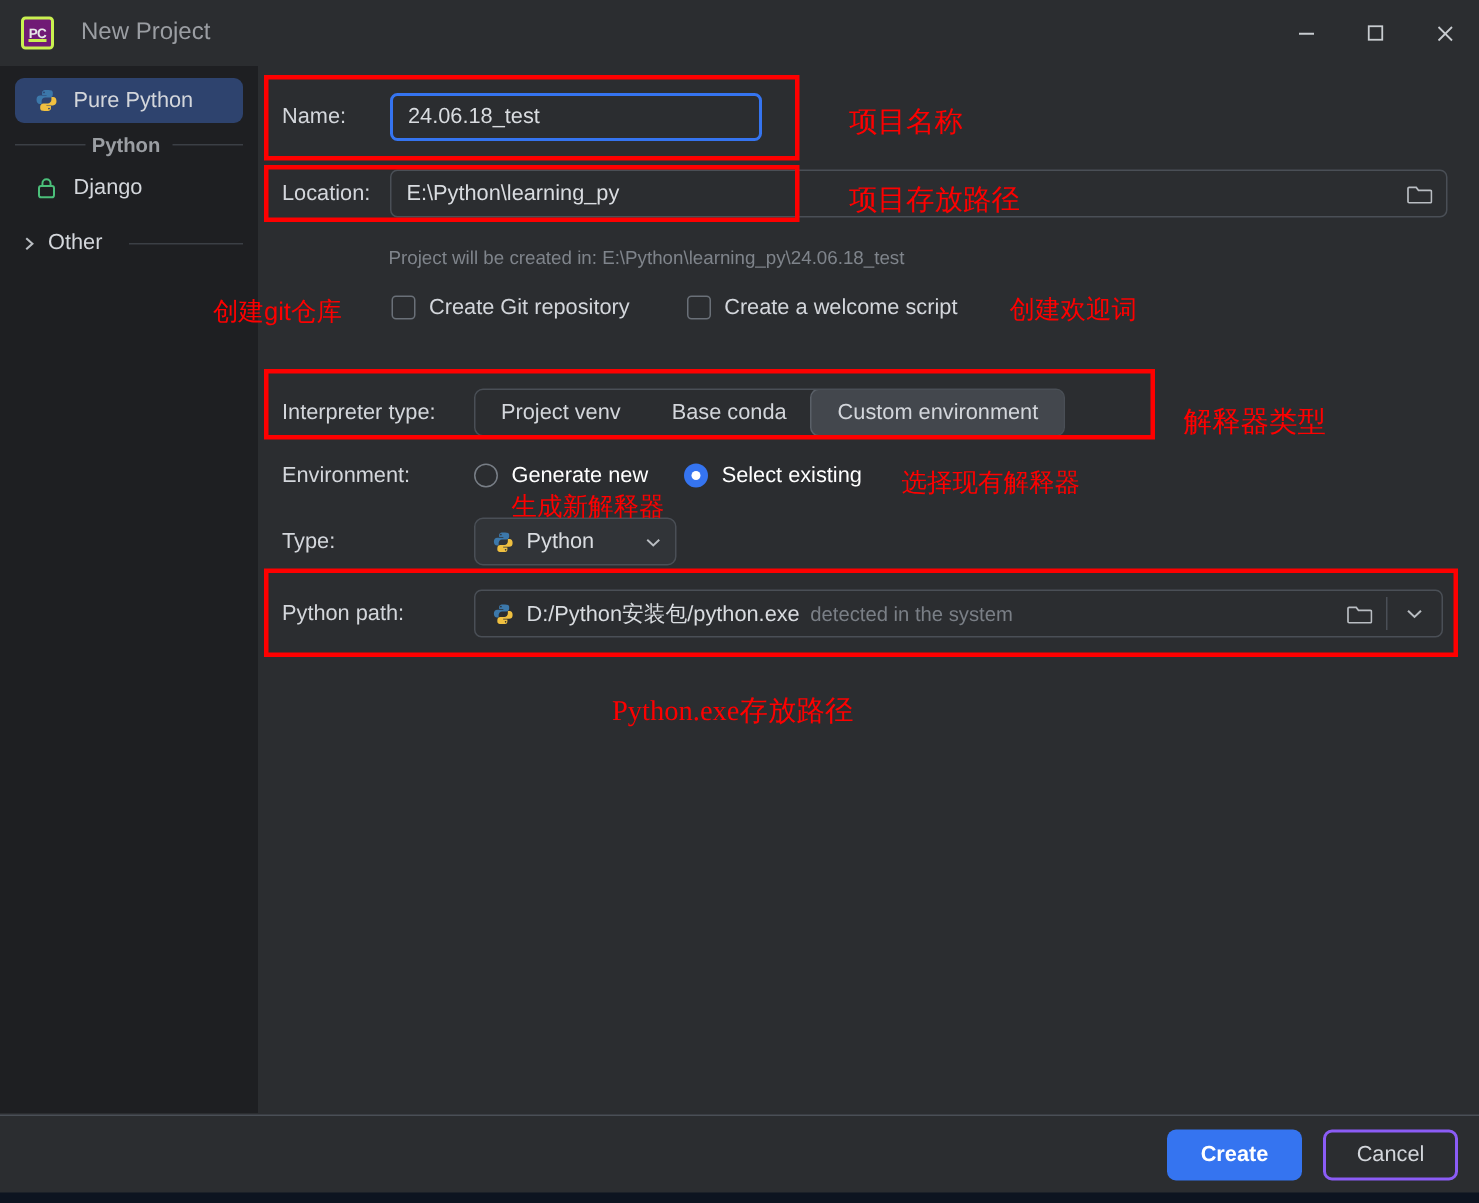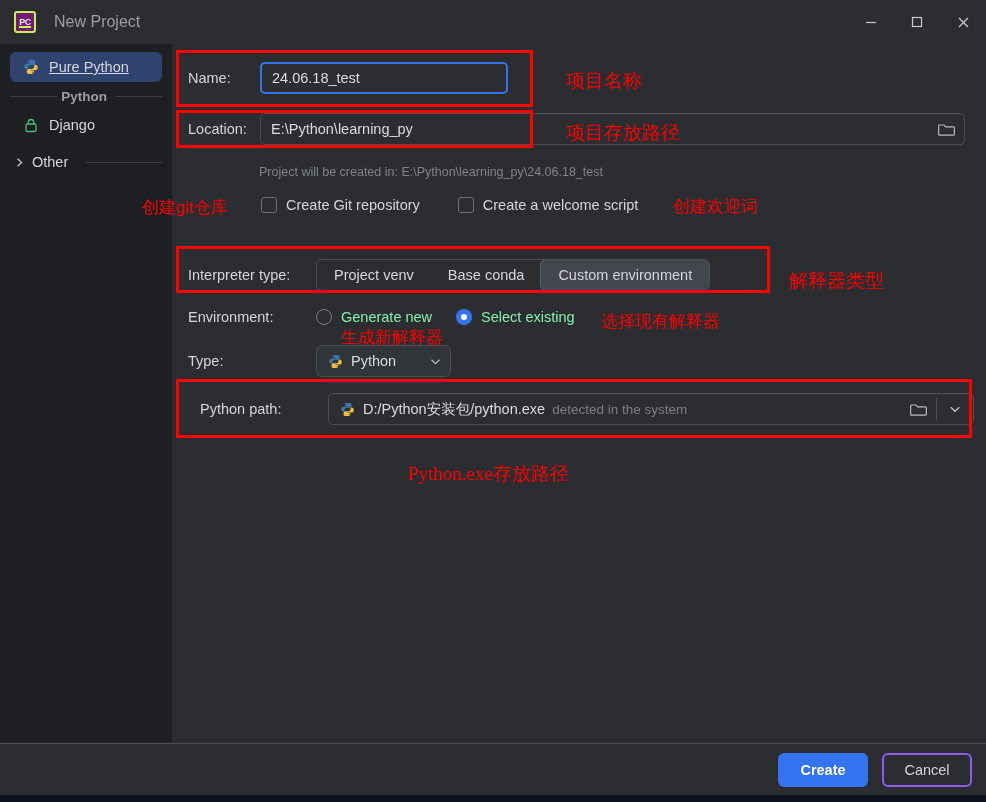--- a/index.html
+++ b/index.html
@@ -87,21 +87,20 @@
     margin: 0 10px;
     border-radius: 6px;
     display: flex;
     align-items: center;
     padding-left: 12px;
     color: #d3d6db;
     font-size: 14.5px;
   }
   .side-item.selected {
     background: #2e436e;
-    text-decoration: underline;
   }
   .side-icon {
     width: 18px; height: 18px;
     margin-right: 9px;
     display: flex;
     align-items: center;
     justify-content: center;
     flex: 0 0 auto;
   }
   .side-sep {
@@ -241,21 +240,21 @@
   }
   .radio.on::after {
     content: "";
     position: absolute;
     left: 5px; top: 5px;
     width: 6px; height: 6px;
     border-radius: 50%;
     background: #ffffff;
   }
   .radio-label {
-    color: #86efac;
+    color: #ffffff;
     font-size: 14.5px;
     margin-left: 9px;
     white-space: nowrap;
   }
 
   
   .combo {
     height: 32px;
     border: 1px solid #4a4f56;
     border-radius: 6px;
@@ -451,21 +450,21 @@
       </span>
       <span style="flex:1 1 auto;">Python</span>
       <span style="color:#b9bdc2;display:flex;">
         <svg width="13" height="13" viewBox="0 0 13 13">
             <polyline points="2.5,4.8 6.5,8.6 10.5,4.8" fill="none" stroke="currentColor" stroke-width="1.3"></polyline>
           </svg>
       </span>
     </div>
   </div>
 
-  <div class="row" style="left:200px; top:393px;">
+  <div class="row" style="left:188px; top:393px;">
     <div class="lbl" style="width:128px;">Python path:</div>
     <div class="tfield" style="width:646px; padding:0 0 0 10px;">
       <span class="side-icon" style="width:17px;height:17px;margin-right:7px;">
         <svg class="py-ico" width="15" height="15" viewBox="0 0 24 24">
           <path d="M11.9 1.5c-2.4 0-4.3.5-4.3 2.5v2.4h4.5v.7H5.6C3.5 7.1 2 8.4 2 11.2c0 2.7 1.3 4.2 3.4 4.2h1.7v-2.6c0-2 1.7-3.7 3.7-3.7h4.3c1.8 0 3.2-1.4 3.2-3.2V4c0-1.7-1.5-2.5-4.4-2.5zM9.5 3c.5 0 .9.4.9.9s-.4.9-.9.9-.9-.4-.9-.9.4-.9.9-.9z" fill="#3c78aa"></path>
           <path d="M12.1 22.5c2.4 0 4.3-.5 4.3-2.5v-2.4h-4.5v-.7h6.5c2.1 0 3.6-1.3 3.6-4.1 0-2.7-1.3-4.2-3.4-4.2h-1.7v2.6c0 2-1.7 3.7-3.7 3.7H8.9c-1.8 0-3.2 1.4-3.2 3.2V20c0 1.7 1.5 2.5 4.4 2.5zM14.5 21c-.5 0-.9-.4-.9-.9s.4-.9.9-.9.9.4.9.9-.4.9-.9.9z" fill="#f0c040"></path>
         </svg>
       </span>
       <span class="val">D:/Python安装包/python.exe</span>
       <span class="muted" style="flex:1 1 auto;">detected in the system</span>

